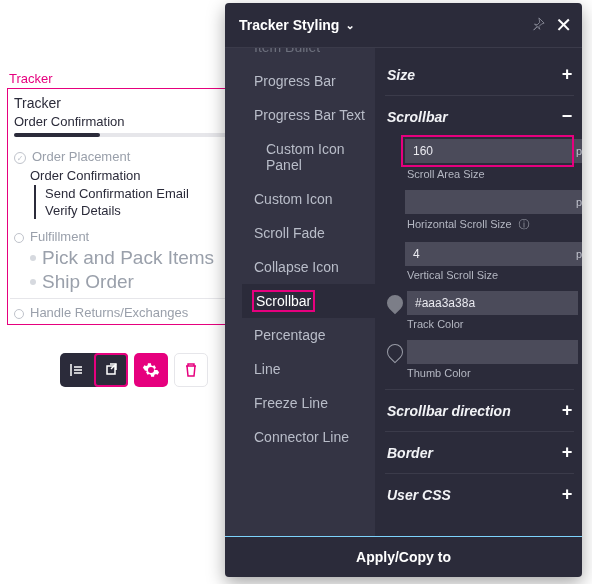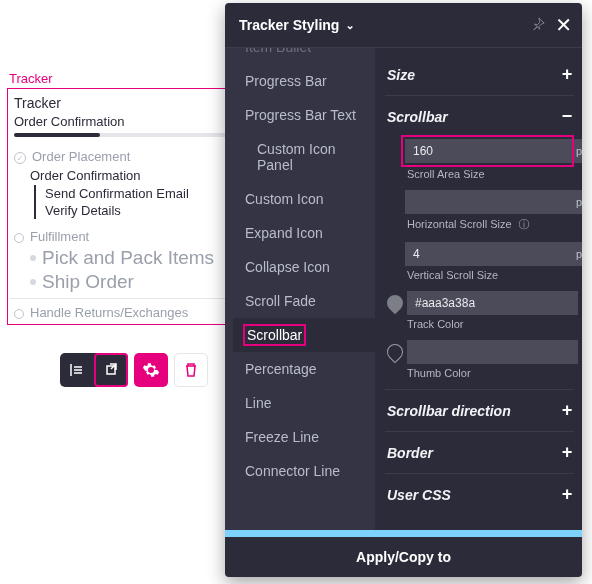--- a/index.html
+++ b/index.html
@@ -163,21 +163,21 @@
     min-height: 0;
   }
   .panel-left {
     width: 150px;
     background: #343444;
     overflow: hidden;
     position:relative;
   }
   .panel-left-inner {
     position:absolute;
-    left:8px; right:0;
+    left:17px; right:0;
     top:-18px;
   }
   .pl-item {
     padding: 9px 12px;
     font-size: 14px;
     color: #b9bdc9;
     cursor: pointer;
     white-space: nowrap;
   }
   .pl-item.cut { color:#6d707d; }
@@ -250,21 +250,21 @@
   }
   .pr-swatch.outline { background:transparent; border:1px solid #9a9da8; }
   .pr-field.color .pr-input { margin-left:4px; }
   .pr-highlight-box { outline: 2px solid #e6007e; padding:2px; margin-left:16px; }
   .panel-footer {
     text-align:center;
     padding:12px 0;
     font-size:14px;
     font-weight:600;
     color:#fff;
-    border-top:7px solid #7dd3fc;
+    border-top:1px solid #7dd3fc;
     cursor:pointer;
   }
 </style>
 </head>
 <body>
 
 <div class="tracker-preview">
   <div class="tracker-caption">Tracker</div>
   <div class="tracker-card">
     <div class="tc-header">
@@ -355,23 +355,22 @@
   </div>
 
   <div class="panel-body">
     <div class="panel-left">
       <div class="panel-left-inner">
         <div class="pl-item cut">Item Bullet</div>
         <div class="pl-item">Progress Bar</div>
         <div class="pl-item">Progress Bar Text</div>
         <div class="pl-item" style="white-space:normal;padding-left:24px;">Custom Icon Panel</div>
         <div class="pl-item">Custom Icon</div>
-        <div class="pl-item">Expand Icon</div>
+        <div class="pl-item">Scroll Fade</div>
         <div class="pl-item">Collapse Icon</div>
-        <div class="pl-item">Scroll Fade</div>
         <div class="pl-item active"><span>Scrollbar</span></div>
         <div class="pl-item">Percentage</div>
         <div class="pl-item">Line</div>
         <div class="pl-item">Freeze Line</div>
         <div class="pl-item">Connector Line</div>
       </div>
     </div>
 
     <div class="panel-right">
       <div class="pr-group">

